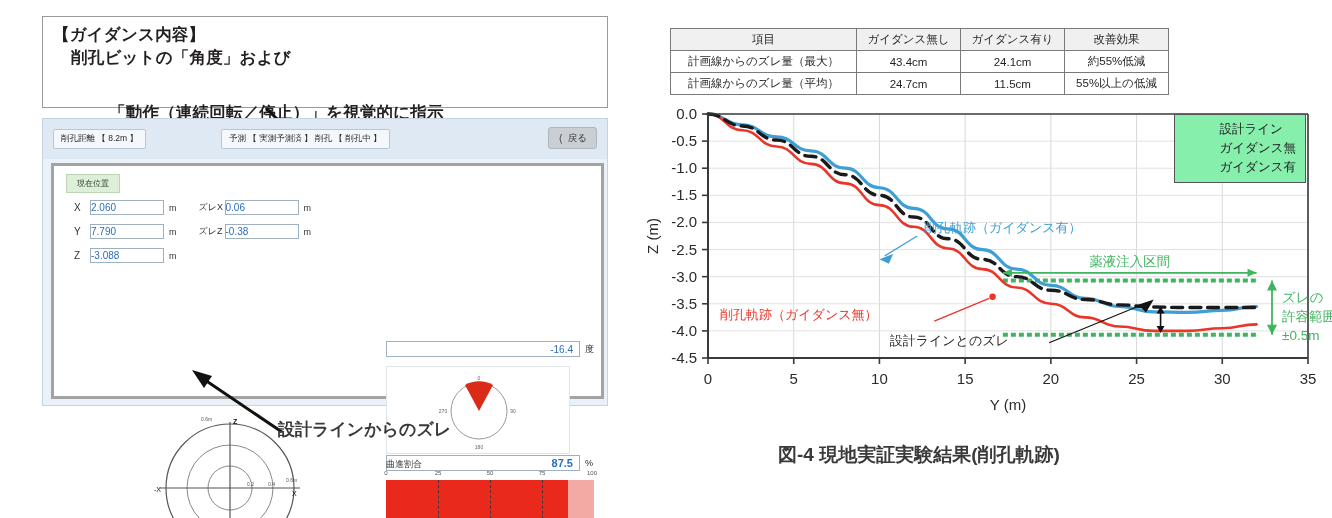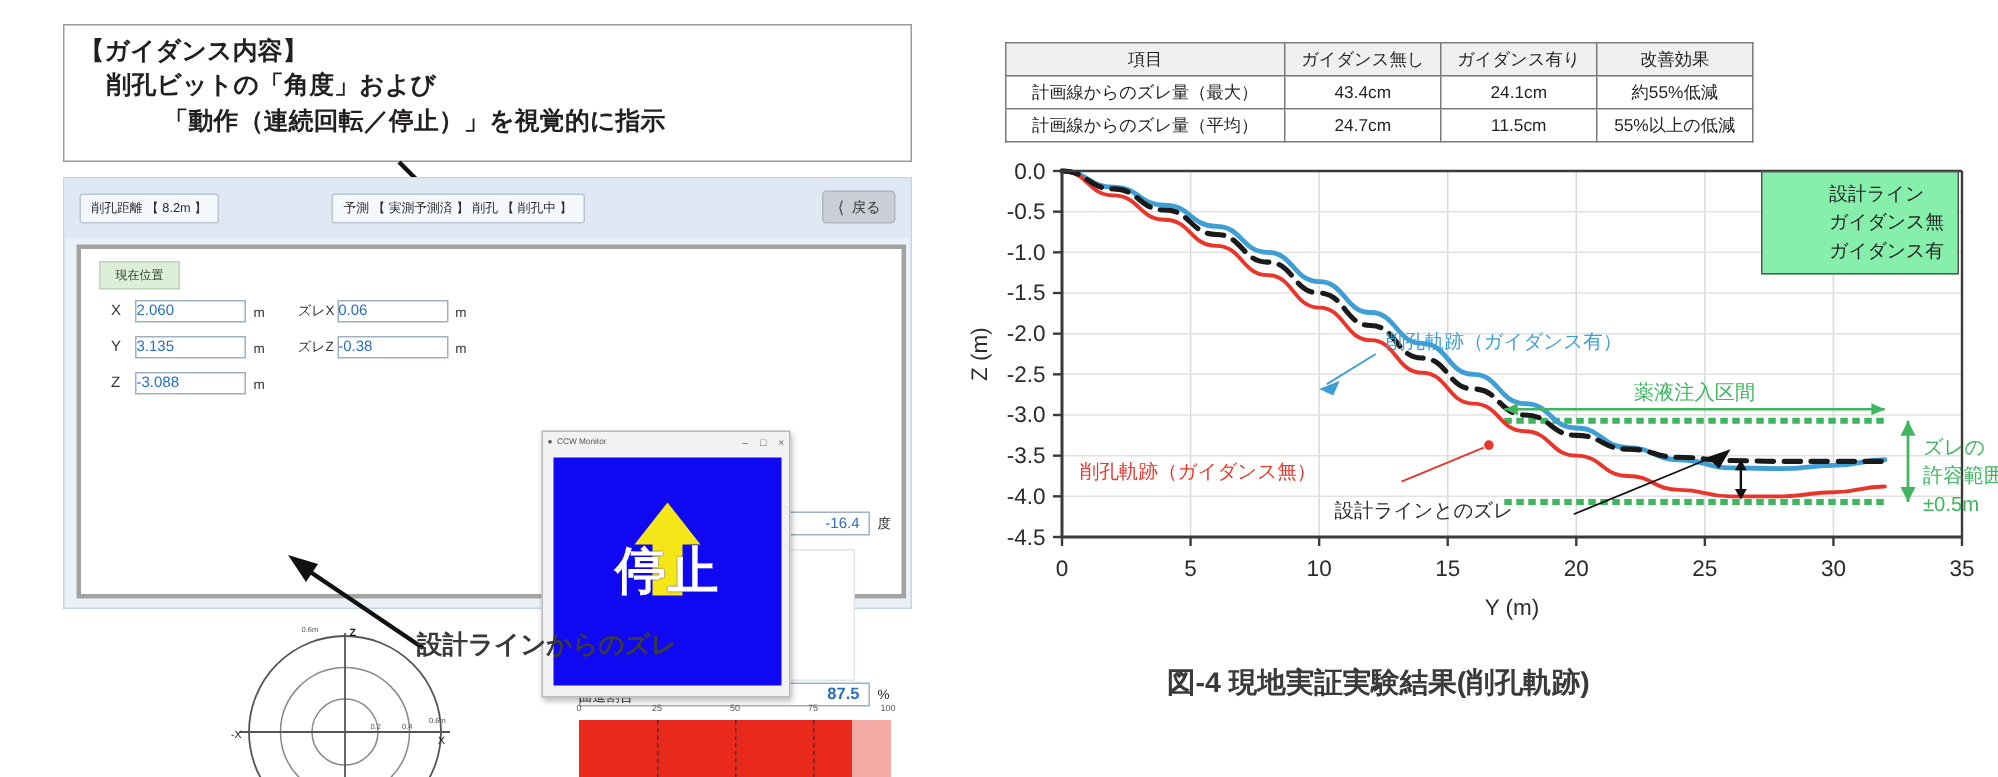--- a/index.html
+++ b/index.html
@@ -9,21 +9,21 @@
 
   
   #fig3{position:absolute;left:0;top:0;width:640px;height:518px;}
 
   #guidance-callout{position:absolute;left:42px;top:16px;width:566px;height:92px;
       border:1px solid #9a9a9a;background:#ffffff;box-sizing:border-box;
       padding:6px 8px 4px 10px;}
   #guidance-callout div{font-weight:bold;font-size:16.5px;line-height:1.42;
       letter-spacing:.2px;white-space:nowrap;}
   .ind1{padding-left:18px;}
-  .ind2{padding-left:56px;}
+  .ind2{padding-left:56px;margin-top:31px;}
 
   
   #app-window{position:absolute;left:42px;top:118px;width:566px;height:288px;
       background:#eaf1f8;border:1px solid #c6d4e2;box-sizing:border-box;}
   #app-topbar{position:absolute;left:0;top:0;width:100%;height:40px;background:#dfe9f4;}
   .pill{position:absolute;background:#f4f7fb;border:1px solid #b9c6d4;
       font-size:8.5px;color:#2b2b2b;padding:3px 7px;white-space:nowrap;
       border-radius:2px;box-sizing:border-box;}
   #pill-dist{left:10px;top:10px;}
   #pill-status{left:178px;top:10px;}
@@ -141,21 +141,21 @@
         <span class="fbox">2.060</span>
         <span class="funit">m</span>
         <span class="fgap"></span>
         <span class="flabel w2">ズレX</span>
         <span class="fbox">0.06</span>
         <span class="funit">m</span>
       </div>
 
       <div class="fieldrow" style="left:20px;top:58px;">
         <span class="flabel">Y</span>
-        <span class="fbox">3.135</span>
+        <span class="fbox">7.790</span>
         <span class="funit">m</span>
         <span class="fgap"></span>
         <span class="flabel w2">ズレZ</span>
         <span class="fbox">-0.38</span>
         <span class="funit">m</span>
       </div>
 
       <div class="fieldrow" style="left:20px;top:82px;">
         <span class="flabel">Z</span>
         <span class="fbox">-3.088</span>
@@ -209,39 +209,20 @@
         <text x="138" y="84" font-size="7" fill="#111" font-family="Liberation Sans,sans-serif">X</text>
         <text x="0" y="80" font-size="7" fill="#111" font-family="Liberation Sans,sans-serif">-X</text>
         <text x="47" y="9" font-size="5" fill="#555" font-family="Liberation Sans,sans-serif">0.6m</text>
         <text x="93" y="74" font-size="5" fill="#555" font-family="Liberation Sans,sans-serif">0.2</text>
         <text x="114" y="74" font-size="5" fill="#555" font-family="Liberation Sans,sans-serif">0.4</text>
         <text x="132" y="70" font-size="5" fill="#555" font-family="Liberation Sans,sans-serif">0.6m</text>
         <circle cx="72" cy="118" r="5" fill="#c0211a"></circle>
       </svg>
     </div>
 
-    <div id="stop-dialog">
-      <div id="stop-titlebar">
-        <span class="tb-left">
-          <span>●</span>
-          <span>CCW Monitor</span>
-        </span>
-        <span class="tb-btns">
-          <span>–</span>
-          <span>□</span>
-          <span>×</span>
-        </span>
-      </div>
-      <div id="stop-canvas">
-        <svg style="position:absolute;left:0;top:0;width:152px;height:152px;" viewBox="0 0 152 152">
-          <polygon points="76,30 98,58 86,58 86,92 66,92 66,58 54,58" fill="#f5e618"></polygon>
-        </svg>
-        <span id="stop-text">停止</span>
-      </div>
-    </div>
   </div>
 
   <svg class="abs" style="left:150px;top:360px;width:300px;height:80px;">
     <line x1="132" y1="72" x2="52" y2="18" stroke="#111" stroke-width="3"></line>
     <polygon points="42,10 62,16 54,28" fill="#111"></polygon>
   </svg>
   <div class="caption" style="left:278px;top:418px;">設計ラインからのズレ</div>
 </div>
 
 <div id="fig4">

